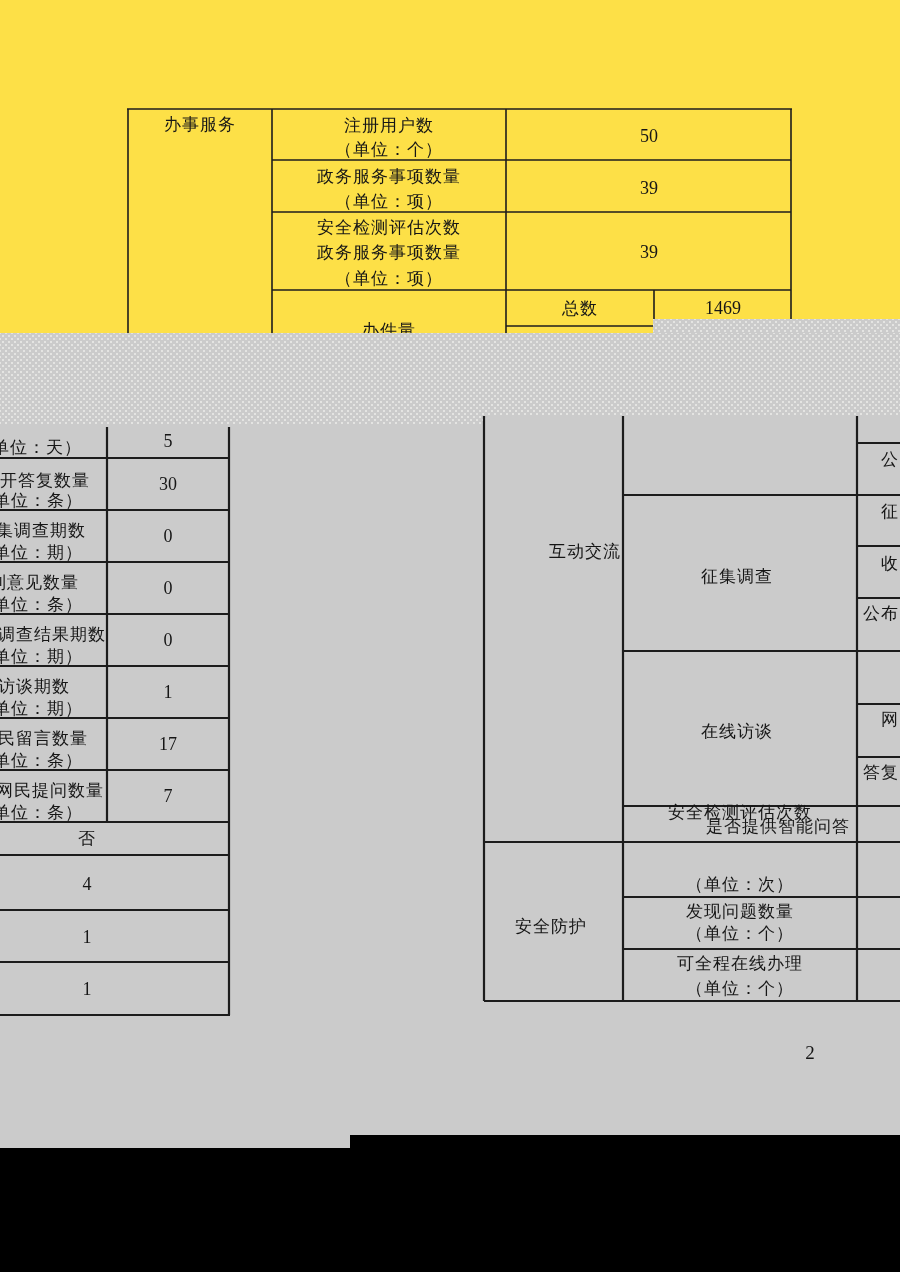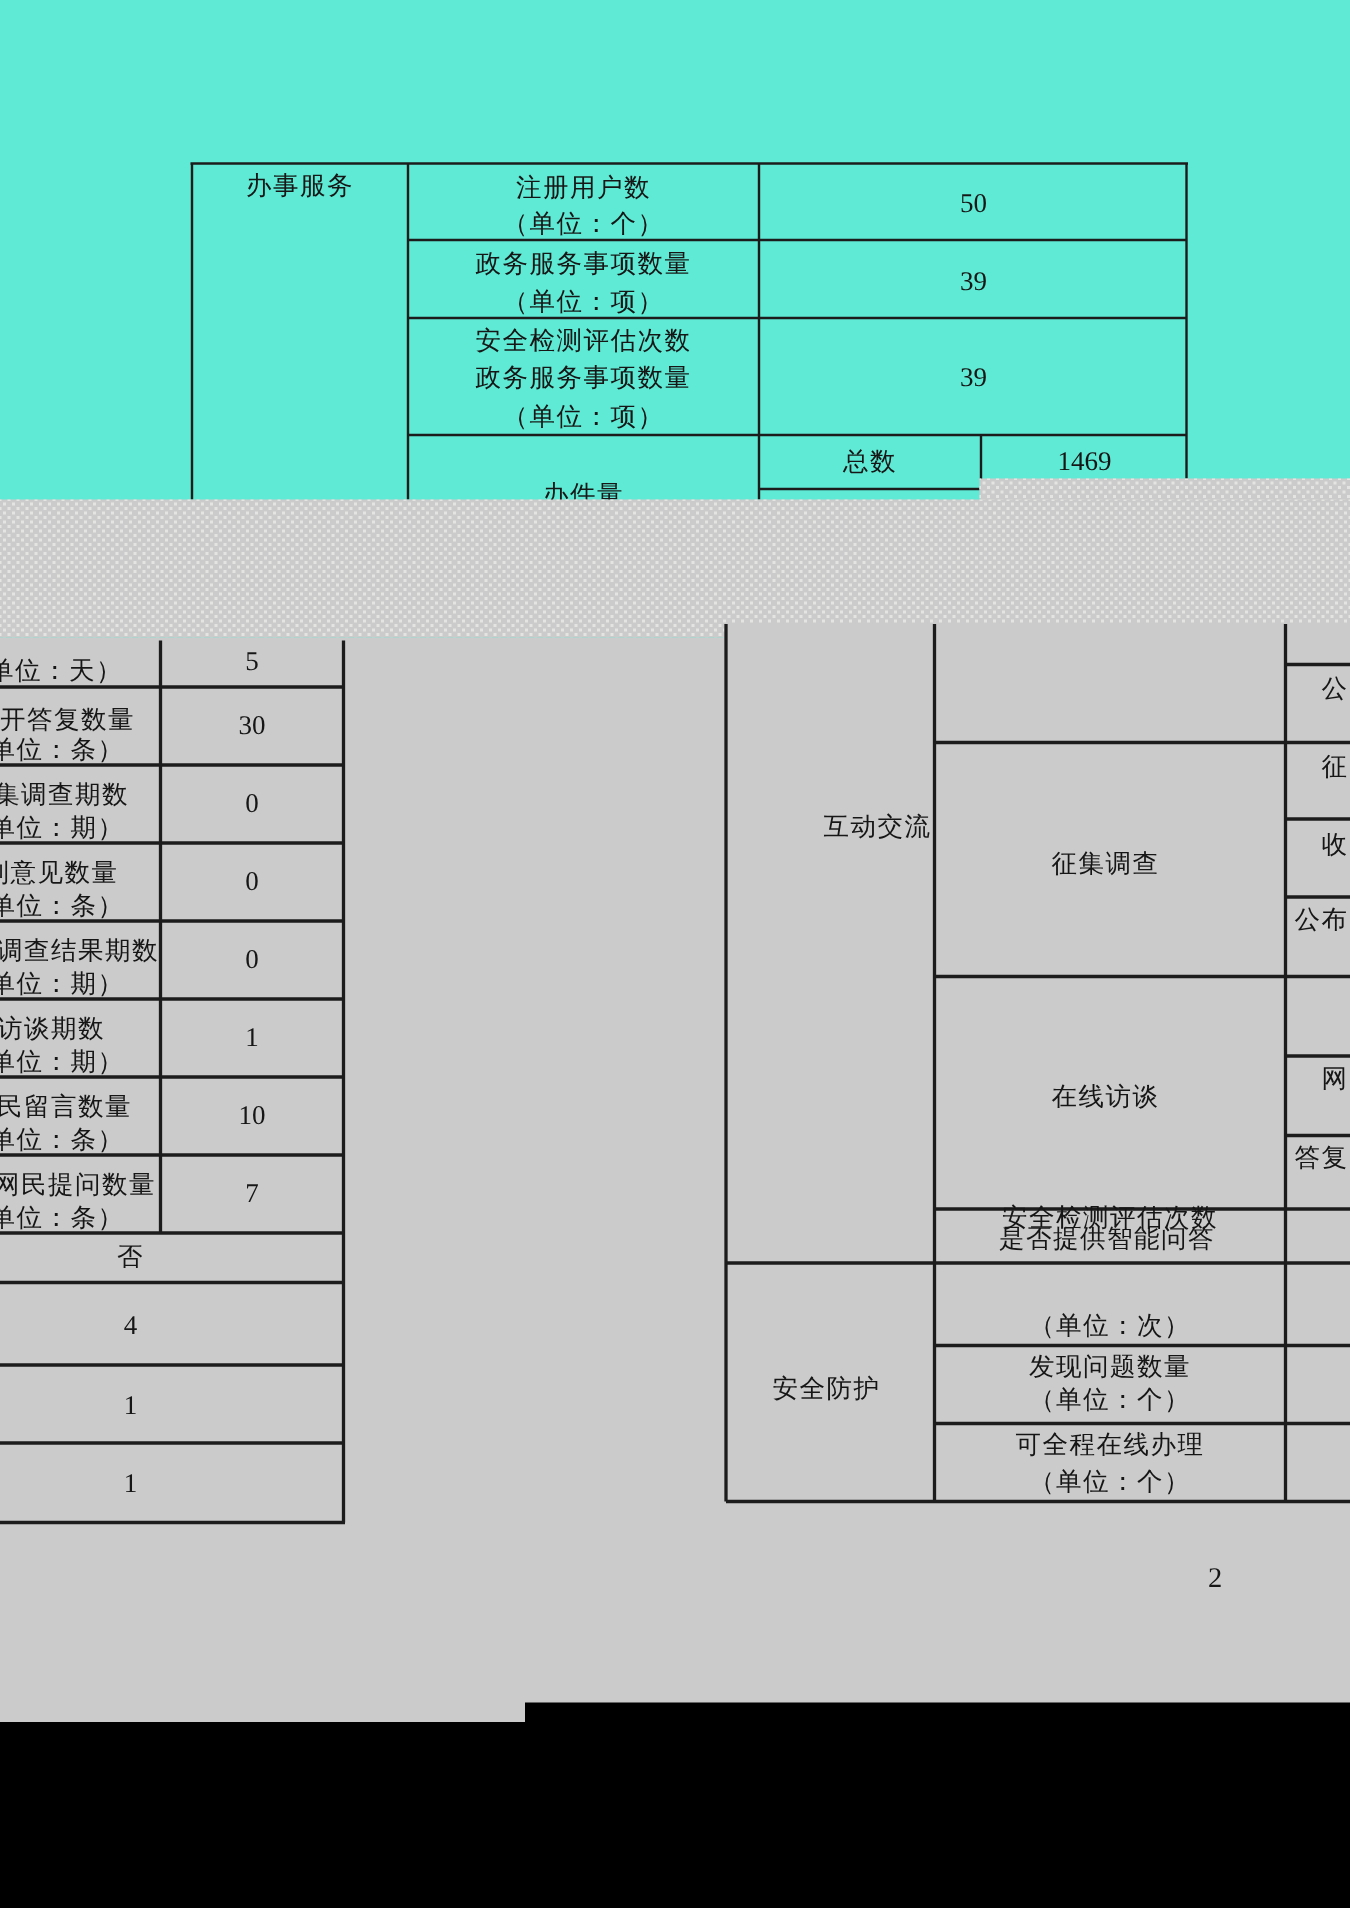--- a/index.html
+++ b/index.html
@@ -1,18 +1,18 @@
 <!DOCTYPE html>
 <html><head>
 <meta charset="utf-8">
 <style>
   html,body{margin:0;padding:0;}
   body{width:900px;height:1272px;overflow:hidden;background:#fff;
        font-family:"Liberation Serif","DejaVu Serif",serif;}
-  .screen{position:relative;width:900px;height:1272px;overflow:hidden;background:#5eead4;}
+  .screen{position:relative;width:900px;height:1272px;overflow:hidden;background:#fde047;}
   .abs{position:absolute;}
   .txt{position:absolute;white-space:nowrap;color:#161616;}
   .cc{transform:translate(-50%,-50%);}           
   .lv{transform:translateY(-50%);}               
   .cjk{font-size:17px;letter-spacing:1px;}
   .num{font-size:18px;letter-spacing:0;}
   .pgnum{font-size:19px;}
   .dotted{background-color:#cbcbcb;
           background-image:radial-gradient(#e4e4e2 1px, rgba(0,0,0,0) 1.15px),
                            radial-gradient(#e4e4e2 1px, rgba(0,0,0,0) 1.15px);
@@ -117,35 +117,35 @@
   <div class="txt cjk lv" style="left:-2px;top:634px">调查结果期数</div>
   <div class="txt cjk lv" style="left:-7px;top:656px">单位：期）</div>
   <div class="txt num cc" style="left:168px;top:640px">0</div>
 
   <div class="txt cjk lv" style="left:-2px;top:686px">访谈期数</div>
   <div class="txt cjk lv" style="left:-7px;top:708px">单位：期）</div>
   <div class="txt num cc" style="left:168px;top:692px">1</div>
 
   <div class="txt cjk lv" style="left:-2px;top:738px">民留言数量</div>
   <div class="txt cjk lv" style="left:-7px;top:760px">单位：条）</div>
-  <div class="txt num cc" style="left:168px;top:744px">10</div>
+  <div class="txt num cc" style="left:168px;top:744px">17</div>
 
   <div class="txt cjk lv" style="left:-4px;top:790px">网民提问数量</div>
   <div class="txt cjk lv" style="left:-7px;top:812px">单位：条）</div>
   <div class="txt num cc" style="left:168px;top:796px">7</div>
 
   <div class="txt cjk cc" style="left:87px;top:838px">否</div>
   <div class="txt num cc" style="left:87px;top:884px">4</div>
   <div class="txt num cc" style="left:87px;top:937px">1</div>
   <div class="txt num cc" style="left:87px;top:989px">1</div>
 
   <div class="txt cjk cc" style="left:585px;top:551px">互动交流</div>
   <div class="txt cjk cc" style="left:737px;top:576px">征集调查</div>
   <div class="txt cjk cc" style="left:737px;top:731px">在线访谈</div>
-  <div class="txt cjk cc" style="left:738px;top:826px">是否提供智能问答</div>
+  <div class="txt cjk cc" style="left:778px;top:826px">是否提供智能问答</div>
   <div class="txt cjk cc" style="left:551px;top:926px">安全防护</div>
 
   <div class="txt cjk cc" style="left:740px;top:812px">安全检测评估次数</div>
   <div class="txt cjk cc" style="left:740px;top:884px">（单位：次）</div>
   <div class="txt cjk cc" style="left:740px;top:911px">发现问题数量</div>
   <div class="txt cjk cc" style="left:740px;top:933px">（单位：个）</div>
   <div class="txt cjk cc" style="left:740px;top:963px">可全程在线办理</div>
   <div class="txt cjk cc" style="left:740px;top:988px">（单位：个）</div>
 
   <div class="txt cjk lv" style="left:891px;top:433px">（</div>

